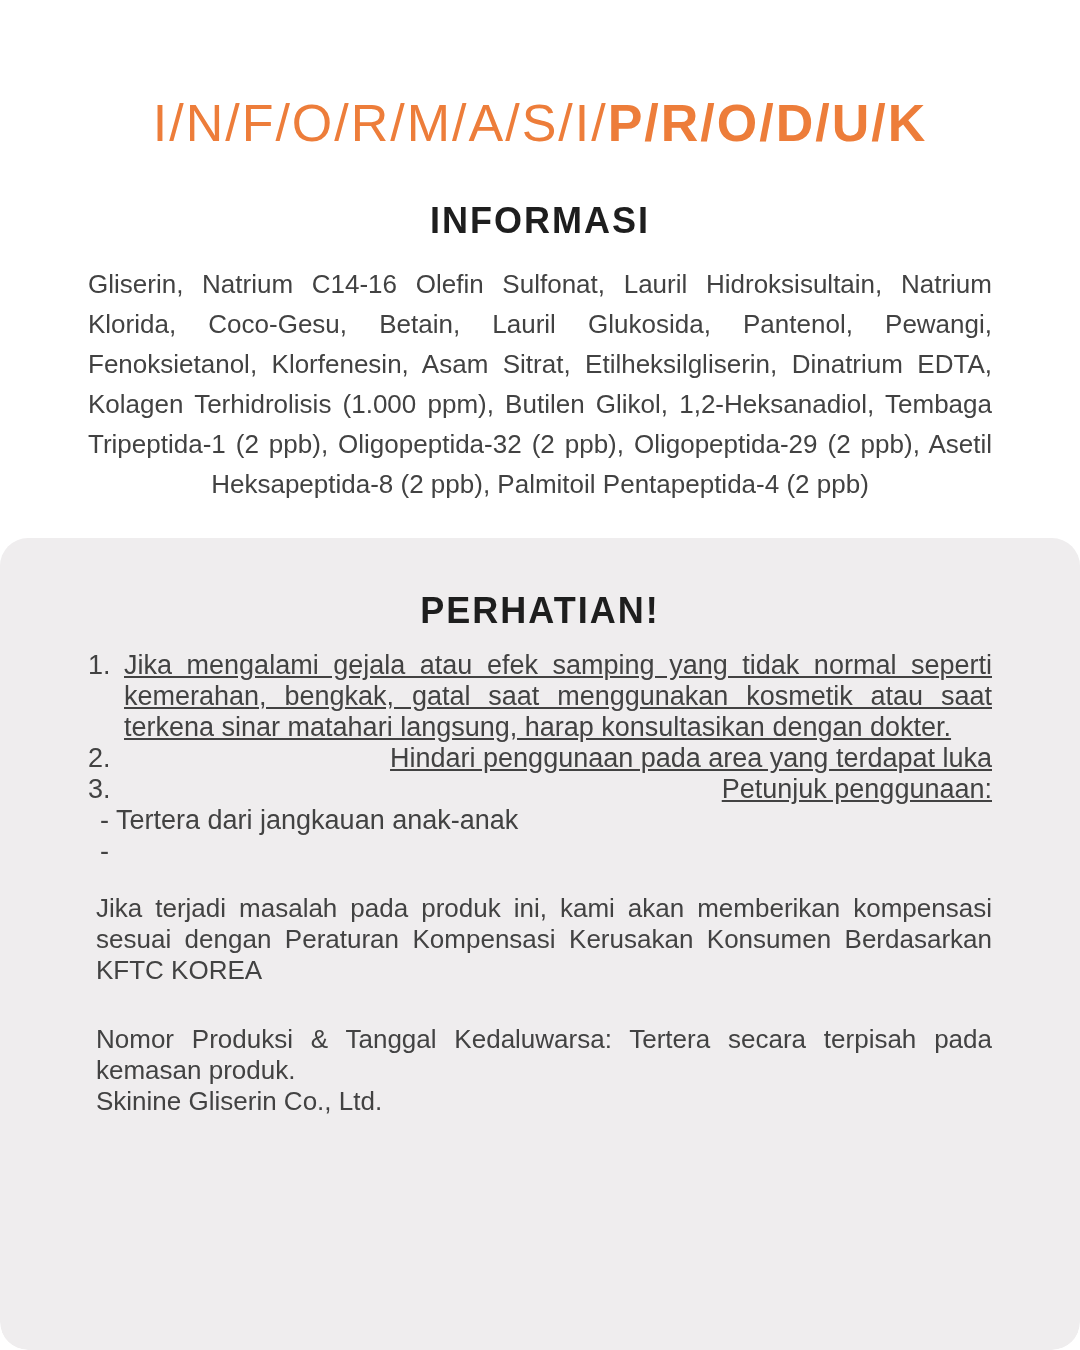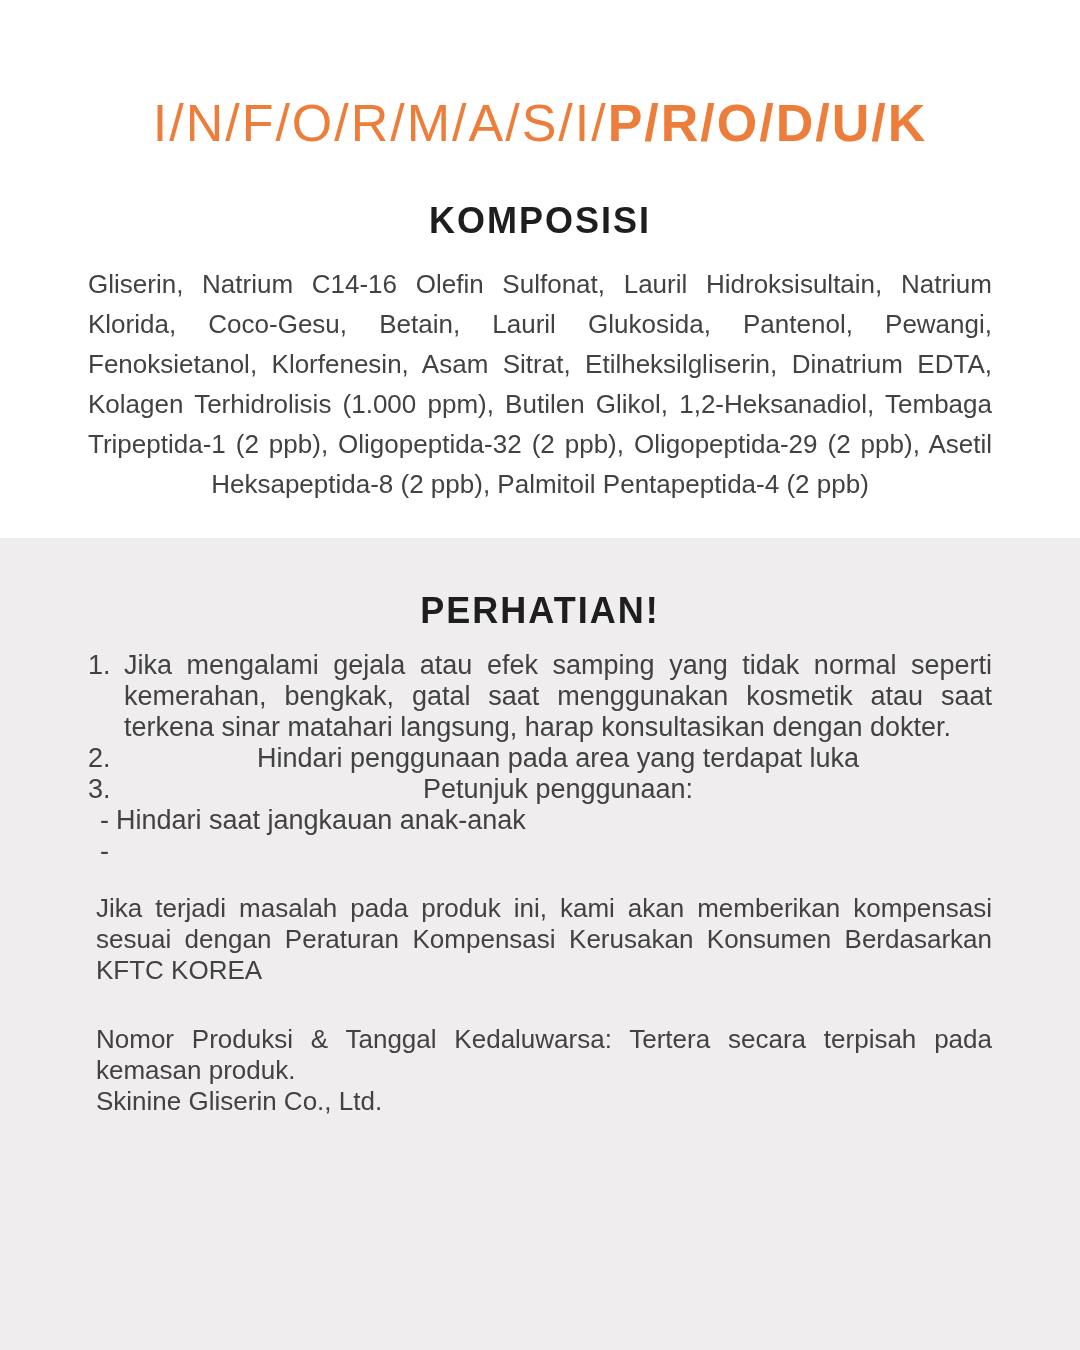--- a/index.html
+++ b/index.html
@@ -1,21 +1,21 @@
 <!DOCTYPE html>
 <html style="--accent: #ED7D3A; --gray-bg: #EFEDEE; --heading: #1E1E1E; --body: #424242;"><head>
 <meta charset="utf-8">
 <style>
   :root{
     --accent:#ED7D3A;
     --gray-bg:#EFEDEE;
     --heading:#1E1E1E;
     --body:#424242;
   }
-  *{margin:0;padding:0;box-sizing:border-box;}
+  *{margin:0;padding:0;box-sizing:border-box;border-radius:28px;}
   html,body{width:1080px;}
   body{
     height:1350px;
     background:#ffffff;
     font-family:"Liberation Sans","DejaVu Sans",sans-serif;
     color:var(--body);
     overflow:hidden;
   }
   .page{width:1080px;height:1350px;}
 
@@ -68,22 +68,23 @@
     line-height:31px;
   }
   .list-item{display:flex;}
   .list-item-number{
     width:36px;
     flex:0 0 36px;
   }
   .list-item-text{
     flex:1;
     text-align:justify;
+    text-decoration:underline;
   }
-  .list-item-text.single{text-align:center;}
+  .list-item-text.single{text-align:right;}
   .sub-list-item{
     display:flex;
     padding-left:12px;
   }
   .sub-dash{width:16px;flex:0 0 16px;}
 
   .informasi-heading{margin-top:40px;}
 
   .info-paragraph{
     font-size:26px;
@@ -109,21 +110,21 @@
 <body>
 
 <div class="page">
 
   <div class="top-section">
 
     <div class="page-title">
       <span class="title-light">I/N/F/O/R/M/A/S/I/</span><span class="title-bold">P/R/O/D/U/K</span>
     </div>
 
-    <div class="section-heading komposisi-heading">KOMPOSISI</div>
+    <div class="section-heading komposisi-heading">INFORMASI</div>
 
     <div class="komposisi-body">Gliserin, Natrium C14-16 Olefin Sulfonat, Lauril Hidroksisultain, Natrium Klorida, Coco-Gesu, Betain, Lauril Glukosida, Pantenol, Pewangi, Fenoksietanol, Klorfenesin, Asam Sitrat, Etilheksilgliserin, Dinatrium EDTA, Kolagen Terhidrolisis (1.000 ppm), Butilen Glikol, 1,2-Heksanadiol, Tembaga Tripeptida-1 (2 ppb), Oligopeptida-32 (2 ppb), Oligopeptida-29 (2 ppb), Asetil Heksapeptida-8 (2 ppb), Palmitoil Pentapeptida-4 (2 ppb)</div>
   </div>
 
   <div class="gray-section">
 
     <div class="section-heading">PERHATIAN!</div>
 
     <div class="perhatian-list">
 
@@ -137,21 +138,21 @@
         <span class="list-item-text single">Hindari penggunaan pada area yang terdapat luka</span>
       </div>
 
       <div class="list-item">
         <span class="list-item-number">3.</span>
         <span class="list-item-text single">Petunjuk penggunaan:</span>
       </div>
 
       <div class="sub-list-item">
         <span class="sub-dash">-</span>
-        <span class="sub-text">Hindari saat jangkauan anak-anak</span>
+        <span class="sub-text">Tertera dari jangkauan anak-anak</span>
       </div>
 
       <div class="sub-list-item">
         <span class="sub-dash">-</span>
       </div>
 
     </div>
 
 
     <div class="info-paragraph info-compensation">Jika terjadi masalah pada produk ini, kami akan memberikan kompensasi sesuai dengan Peraturan Kompensasi Kerusakan Konsumen Berdasarkan KFTC KOREA</div>

